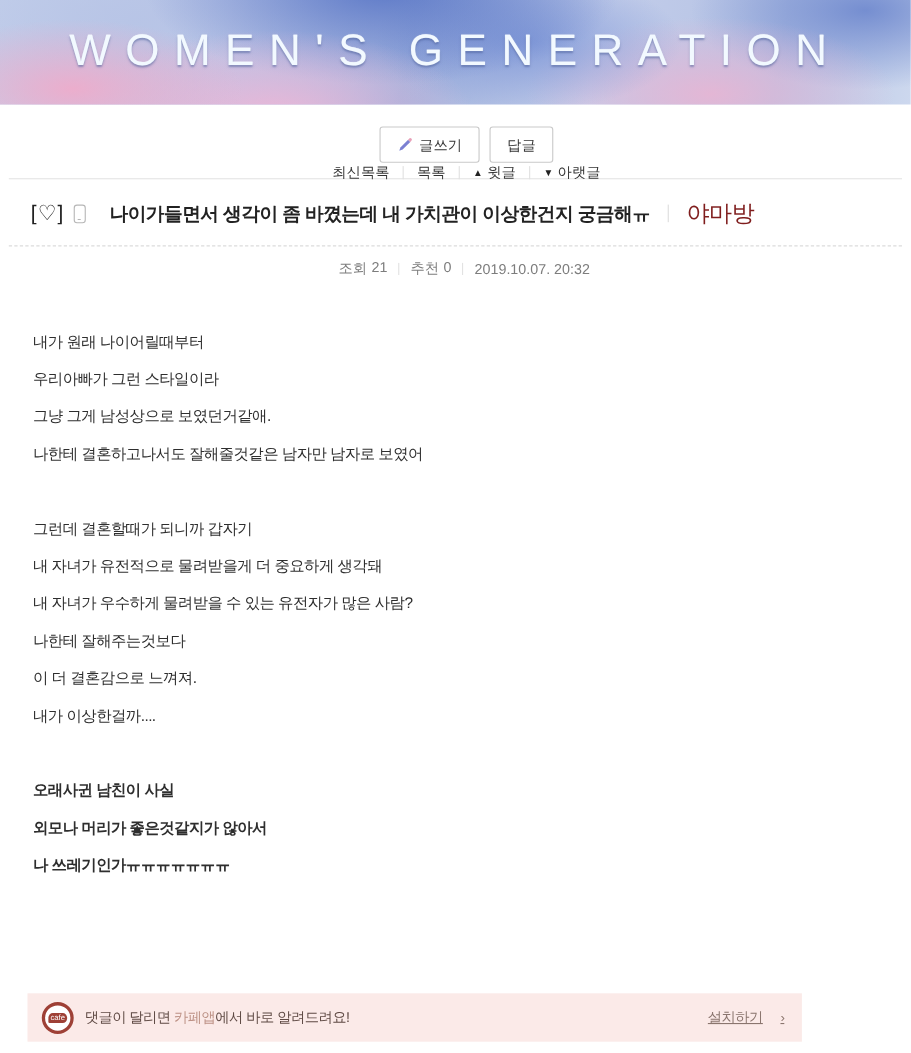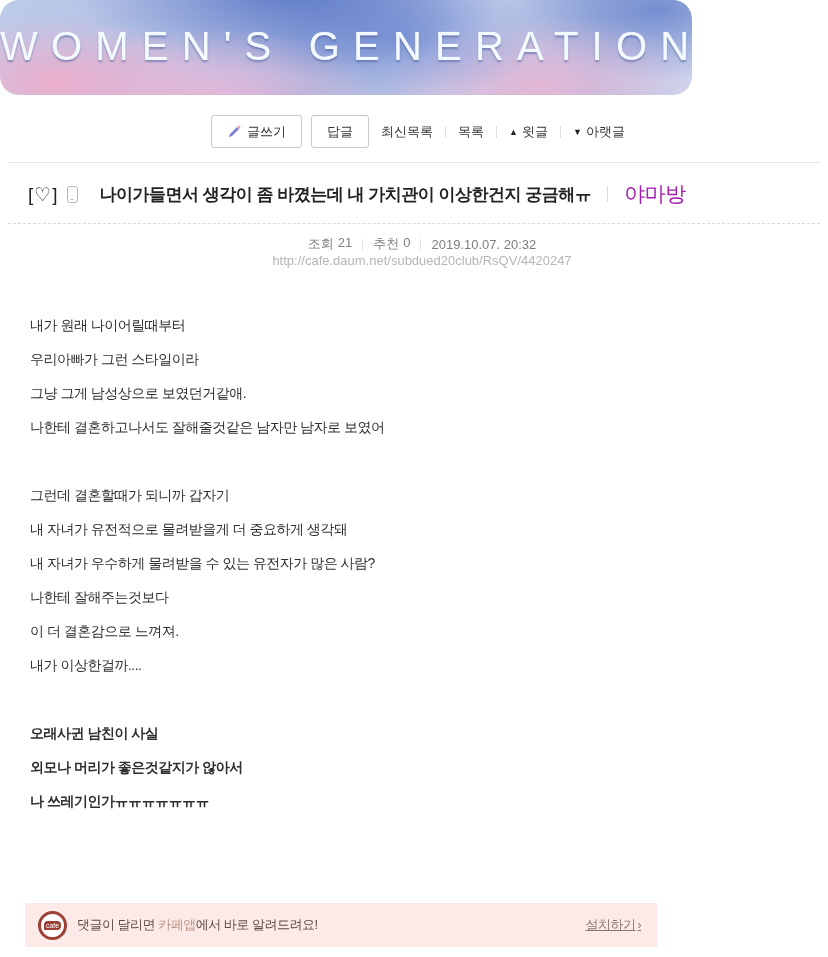--- a/index.html
+++ b/index.html
@@ -4,43 +4,42 @@
 <style>
   * { margin:0; padding:0; box-sizing:border-box; }
   html,body { width:828px; }
   body {
     font-family:"Liberation Sans","DejaVu Sans",sans-serif;
     background:#ffffff; color:#2e2e2e;
     width:828px; height:957px; position:relative; overflow:hidden;
   }
   
   .banner {
-    width:692px; height:95px; position:relative; overflow:hidden;
+    width:828px; height:95px; position:relative; overflow:hidden;
     background:
       radial-gradient(ellipse 220px 90px at 8% 85%, rgba(238,172,203,.95), rgba(238,172,203,0) 70%),
       radial-gradient(ellipse 260px 110px at 30% 110%, rgba(240,182,214,.9), rgba(240,182,214,0) 70%),
       radial-gradient(ellipse 300px 120px at 42% -10%, rgba(82,112,196,.85), rgba(82,112,196,0) 72%),
       radial-gradient(ellipse 200px 90px at 58% 40%, rgba(120,146,214,.8), rgba(120,146,214,0) 70%),
       radial-gradient(ellipse 240px 100px at 78% 90%, rgba(235,180,210,.85), rgba(235,180,210,0) 70%),
       radial-gradient(ellipse 220px 100px at 95% 10%, rgba(98,126,202,.8), rgba(98,126,202,0) 72%),
       radial-gradient(ellipse 420px 160px at 15% 20%, rgba(183,196,230,.9), rgba(183,196,230,0) 75%),
       linear-gradient(100deg,#c8d4ec 0%,#b9c4e6 25%,#9fb1dc 45%,#c3cdea 65%,#b4c2e4 85%,#cdd8ee 100%);
-    border-radius: 19px;
   }
   .banner-title {
     position:absolute; left:0; right:0; top:24px; text-align:center;
     font-family:"Liberation Sans",sans-serif; font-weight:400;
     font-size:40px; letter-spacing:0.33em; color:#f2f9ff;
     text-shadow:0 2px 2px rgba(70,90,150,.55), 0 0 1px rgba(255,255,255,.8);
     white-space:nowrap;
   }
   
   .toolbar {
-    display:flex; align-items:center; justify-content:center;
-    margin:20px 14px 0 34px; height:33px;
+    display:flex; align-items:center; justify-content:flex-start;
+    margin:20px 14px 0 34px; height:33px;flex-direction:column;
   }
   .btn-group { display:flex; gap:9px; }
   .btn {
     display:inline-flex; align-items:center; gap:6px;
     background:#fff; border:1px solid #c9c9c9; border-radius:3px;
     padding:0 15px; height:33px; font-size:13px; color:#333;
     font-family:inherit; cursor:pointer;
   }
   .pencil { width:14px; height:14px; display:inline-block; }
   .nav-links { display:flex; align-items:center; font-size:13px; color:#333; }
@@ -57,55 +56,55 @@
   .phone-icon {
     width:11px; height:17px; border:1.5px solid #b6b6b6; border-radius:3px;
     position:relative; flex:0 0 auto;
   }
   .phone-icon::after {
     content:""; position:absolute; left:50%; bottom:1.5px; transform:translateX(-50%);
     width:3px; height:1.5px; background:#b6b6b6; border-radius:1px;
   }
   .post-title { font-size:17px; font-weight:bold; color:#222; letter-spacing:-0.5px; white-space:nowrap;margin-left:14px; }
   .title-sep { width:1px; height:16px; background:#ddd; margin:0 8px; }
-  .board-name { font-size:21px; color:#a21caf; letter-spacing:-0.5px; }
+  .board-name { font-size:21px; color:#7f1d1d; letter-spacing:-0.5px; }
   .hr-dashed { border-top:1px dashed #dcdcdc; margin:0 8px; }
   
   .meta-row {
     display:flex; align-items:center; justify-content:space-between;
     padding:11px 14px 0 30px; font-size:13px;flex-direction:column;
   }
   .meta-left { display:flex; align-items:center; color:#7d7d7d; }
   .meta-left .m-sep { width:1px; height:11px; background:#e2e2e2; margin:0 10px; }
   .meta-pair { display:flex; gap:4px; }
   .post-url { color:#b5b5b5; font-size:13px; }
   
   .post-body { margin:40px 30px 0 30px; font-size:14px; line-height:34px; color:#2e2e2e; letter-spacing:-0.5px; }
   .post-body .para { margin-bottom:34px; }
   .post-body .para:last-child { margin-bottom:0;font-weight:bold; }
   
   .promo {
-    position:absolute; left:25px; top:903px; width:632px; height:44px;
+    position:absolute; left:25px; top:903px; width:704px; height:44px;
     background:#fbeae8; display:flex; align-items:center; padding:0 16px 0 13px;
   }
   .cafe-logo {
     width:29px; height:29px; border-radius:50%; border:3px solid #9e4036;
     background:#fff; display:flex; align-items:center; justify-content:center;
     flex:0 0 auto; margin-right:10px;
   }
   .cafe-logo .bubble {
     background:#9e4036; color:#fff; font-size:7px; line-height:9px;
     padding:0 2px; border-radius:4px 4px 4px 1px; letter-spacing:0;
   }
   .promo-text { font-size:13px; color:#5f4a44; letter-spacing:-0.5px; }
   .promo-text .hl { color:#bd9286; }
   .promo-spacer { flex:1; }
   .install-link {
     font-size:13px; color:#8a756e; text-decoration:underline; cursor:pointer;
-    display:flex; align-items:center; gap:2px; letter-spacing:-0.5px;
+    display:flex; align-items:center; gap:16px; letter-spacing:-0.5px;
   }
   .install-link .arr { text-decoration:none; font-size:12px; }
 </style>
 </head>
 <body>
 
 <div class="banner">
   <div class="banner-title">WOMEN'S GENERATION</div>
 </div>
 
@@ -164,21 +163,20 @@
       <span>21</span>
     </span>
     <span class="m-sep"></span>
     <span class="meta-pair">
       <span>추천</span>
       <span>0</span>
     </span>
     <span class="m-sep"></span>
     <span>2019.10.07. 20:32</span>
   </div>
-  <span class="post-url">http://cafe.daum.net/subdued20club/RsQV/4420247</span>
 </div>
 
 <div class="post-body">
   <div class="para">
     <div>내가 원래 나이어릴때부터</div>
     <div>우리아빠가 그런 스타일이라</div>
     <div>그냥 그게 남성상으로 보였던거같애.</div>
     <div>나한테 결혼하고나서도 잘해줄것같은 남자만 남자로 보였어</div>
   </div>
   <div class="para">

